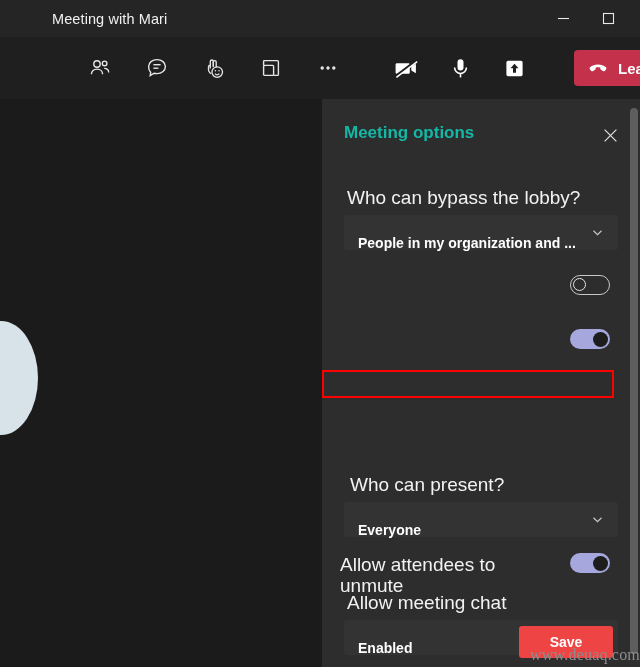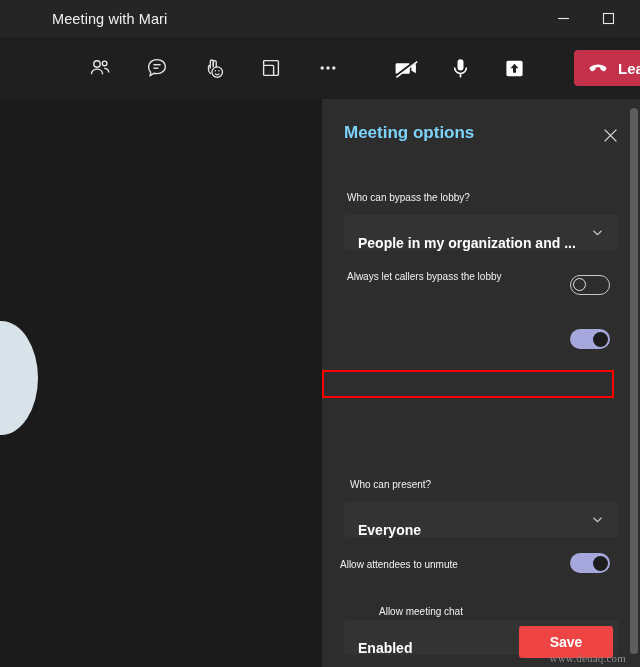--- a/index.html
+++ b/index.html
@@ -67,31 +67,31 @@
 
   
   .panel{
     position:absolute;top:99px;left:322px;width:318px;height:568px;
     background:#2d2d2d;
   }
   .panel-head{
     position:relative;height:70px;
   }
   .panel-title{
-    position:absolute;left:22px;top:24px;font-size:17px;font-weight:bold;color:#7dd3fc;
+    position:absolute;left:22px;top:24px;font-size:17px;font-weight:bold;color:#14b8a6;
   }
   .panel-close{
     position:absolute;right:18px;top:24px;width:24px;height:24px;
     display:flex;align-items:center;justify-content:center;
   }
   .panel-body{
     position:absolute;top:70px;left:0;width:318px;height:498px;
   }
   .opt-label{
-    position:absolute;font-size:10px;color:#f2f2f2;line-height:21px;
+    position:absolute;font-size:19px;color:#f2f2f2;line-height:21px;
   }
   .dropdown{
     position:absolute;left:22px;width:274px;height:35px;
     background:#333333;border-radius:3px;
     display:flex;align-items:center;
   }
   .dropdown-value{
     font-size:14px;font-weight:bold;color:#ffffff;margin-left:14px;
     white-space:nowrap;overflow:hidden;margin-top:20px;
   }
@@ -133,22 +133,22 @@
 
   
   .highlight{
     position:absolute;left:322px;top:370px;width:292px;height:28px;
     border:2.5px solid #ff0000;box-sizing:border-box;
     pointer-events:none;
   }
 
   
   .watermark{
-    position:absolute;right:14px;bottom:3px;
-    font-size:11px;color:#8d8d8d;letter-spacing:.2px;
+    position:absolute;right:0;bottom:3px;
+    font-size:16px;color:#8d8d8d;letter-spacing:.2px;
     font-family:"Liberation Serif", serif;
   }
 </style>
 </head>
 <body>
 
 <div class="app">
 
   <div class="titlebar">
     <div class="titlebar-title">Meeting with Mari</div>
@@ -280,21 +280,20 @@
       <div class="opt-label" style="left:25px;top:18px;width:250px;">Who can bypass the lobby?</div>
       <div class="dropdown" style="top:46px;">
         <span class="dropdown-value">People in my organization and ...</span>
         <span class="dropdown-caret">
           <svg width="13" height="13" viewBox="0 0 13 13" fill="none" stroke="#c9c9c9" stroke-width="1.2">
               <polyline points="2.5,4.8 6.5,8.6 10.5,4.8"></polyline>
             </svg>
         </span>
       </div>
 
-      <div class="opt-label" style="left:25px;top:97px;width:210px;">Always let callers bypass the lobby</div>
       <div class="toggle off" style="left:248px;top:106px;">
         <span class="knob"></span>
       </div>
 
       <div class="toggle on" style="left:248px;top:160px;">
         <span class="knob"></span>
       </div>
 
       <div class="opt-label" style="left:28px;top:305px;width:250px;">Who can present?</div>
       <div class="dropdown" style="top:333px;">
@@ -304,21 +303,21 @@
               <polyline points="2.5,4.8 6.5,8.6 10.5,4.8"></polyline>
             </svg>
         </span>
       </div>
 
       <div class="opt-label" style="left:18px;top:385px;width:215px;">Allow attendees to unmute</div>
       <div class="toggle on" style="left:248px;top:384px;">
         <span class="knob"></span>
       </div>
 
-      <div class="opt-label" style="left:25px;top:432px;width:250px;margin-left:32px;">Allow meeting chat</div>
+      <div class="opt-label" style="left:25px;top:423px;width:250px;">Allow meeting chat</div>
       <div class="dropdown" style="top:451px;text-align:center;">
         <span class="dropdown-value">Enabled</span>
         <span class="dropdown-caret">
           <svg width="13" height="13" viewBox="0 0 13 13" fill="none" stroke="#c9c9c9" stroke-width="1.2">
               <polyline points="2.5,4.8 6.5,8.6 10.5,4.8"></polyline>
             </svg>
         </span>
       </div>
 
       <div class="save-btn">

